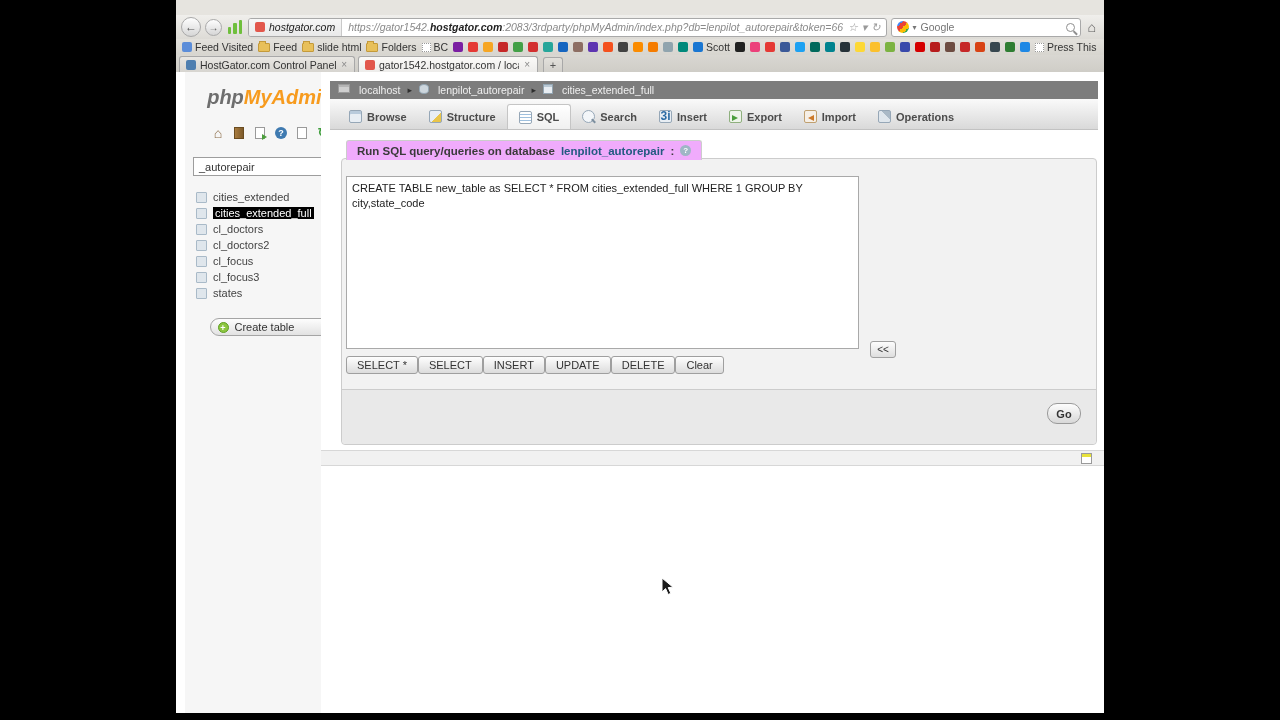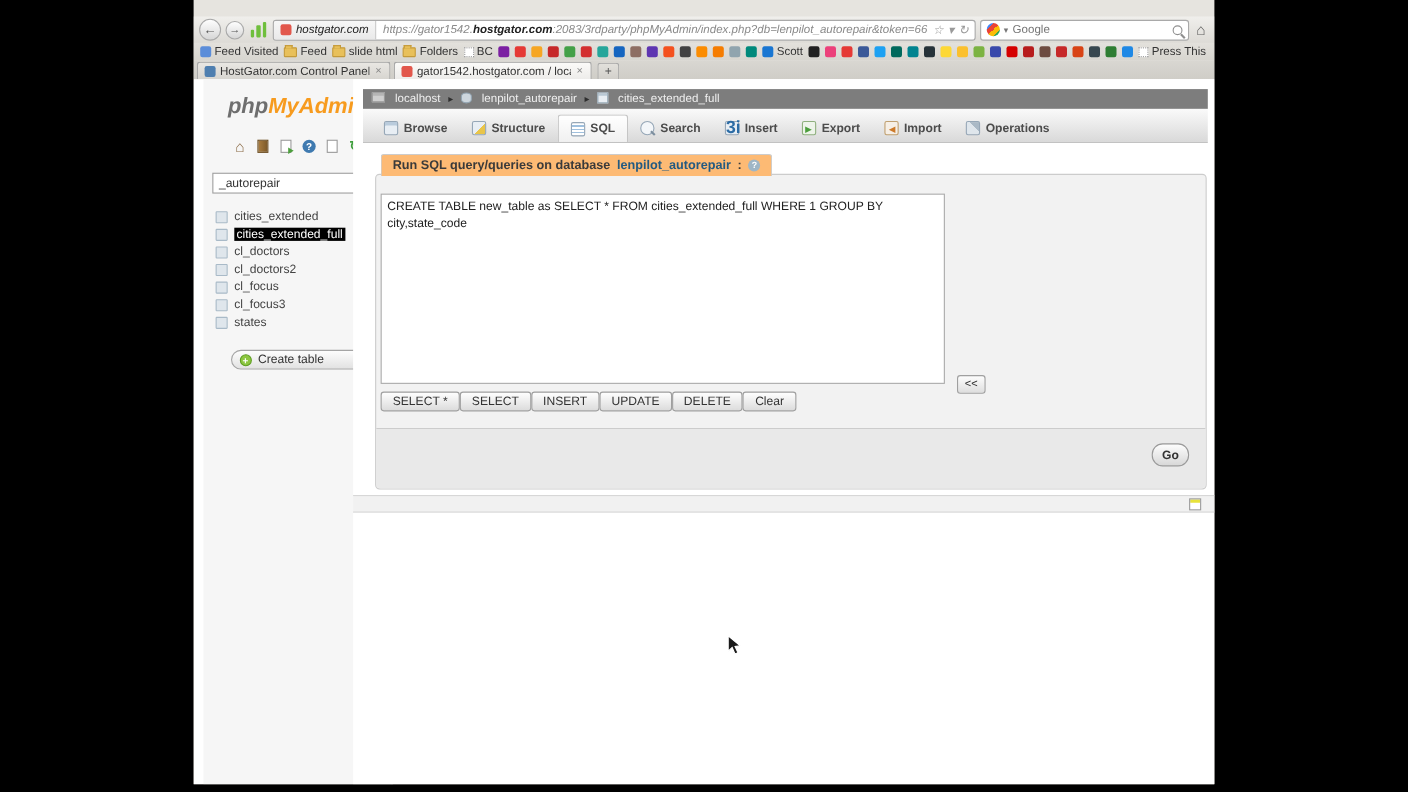--- a/index.html
+++ b/index.html
@@ -130,33 +130,33 @@
   .ptab.active { background:linear-gradient(#ffffff,#f0f0f0); border:1px solid #c5c5c5; border-bottom:none;
                  border-radius:3px 3px 0 0; }
   .pico { width:13px; height:13px; border-radius:2px; border:1px solid #96a7b7; background:#e8eef4;
           position:relative; flex:0 0 auto; }
   .pico.i-browse { box-shadow:inset 0 3px 0 #b9cbdc; }
   .pico.i-structure { background:linear-gradient(135deg,#e8eef4 55%,#e9c54a 55%); }
   .pico.i-sql { background:repeating-linear-gradient(#fff 0 2px,#9fc0de 2px 3px); }
   .pico.i-search { border-radius:50%; background:#f3f6f9; }
   .pico.i-search:after { content:""; position:absolute; width:5px; height:2px; background:#7d8f9f;
           transform:rotate(45deg); right:-2px; bottom:0; }
-  .pico.i-insert { background:#e8eef4; color:#2c6ca5; font-size:16px; font-weight:bold; text-align:center; line-height:11px; }
+  .pico.i-insert { background:#e8eef4; color:#2c6ca5; font-size:12px; font-weight:bold; text-align:center; line-height:11px; }
   .pico.i-export { background:#eef4ea; border-color:#8fb07e; }
   .pico.i-export:after { content:""; position:absolute; left:2px; top:4px; width:0; height:0;
           border-left:6px solid #4b9e3c; border-top:3px solid transparent; border-bottom:3px solid transparent; }
   .pico.i-import { background:#f6efe6; border-color:#c0a070; }
   .pico.i-import:after { content:""; position:absolute; right:2px; top:4px; width:0; height:0;
           border-right:6px solid #cd7a2a; border-top:3px solid transparent; border-bottom:3px solid transparent; }
   .pico.i-operations { background:linear-gradient(45deg,#dfe6ec 60%,#aab9c6 60%); }
 
   .fieldset { position:absolute; left:20px; top:86px; width:756px; height:287px;
               background:#f2f2f2; border:1px solid #ccc; border-radius:4px; }
   .legendbox { position:absolute; left:25px; top:68px; height:20px; display:flex; align-items:center;
-               gap:6px; padding:0 10px; background:#fdba74; border:1px solid #ccc; border-radius:3px 3px 0 0;
+               gap:6px; padding:0 10px; background:#f0abfc; border:1px solid #ccc; border-radius:3px 3px 0 0;
                border-bottom:none; font-size:11.5px; font-weight:bold; color:#3a3a3a; z-index:2; }
   .legendbox .dbname { color:#235a81; }
   .qhelp { width:11px; height:11px; border-radius:50%; background:#9fb6c6; color:#fff; font-size:8px;
            font-weight:bold; display:inline-flex; align-items:center; justify-content:center; }
 
   .sqlbox { position:absolute; left:25px; top:104px; width:513px; height:173px;
             background:#fff; border:1px solid #a9a9a9; font-size:11px; color:#222;
             font-family:"Liberation Sans",sans-serif; padding:4px 5px; resize:none; outline:none; line-height:1.35; }
   .colswrap { position:absolute; left:548px; top:99px; width:213px; }
   .colslabel { font-size:11px; color:#555; margin-bottom:2px; }

